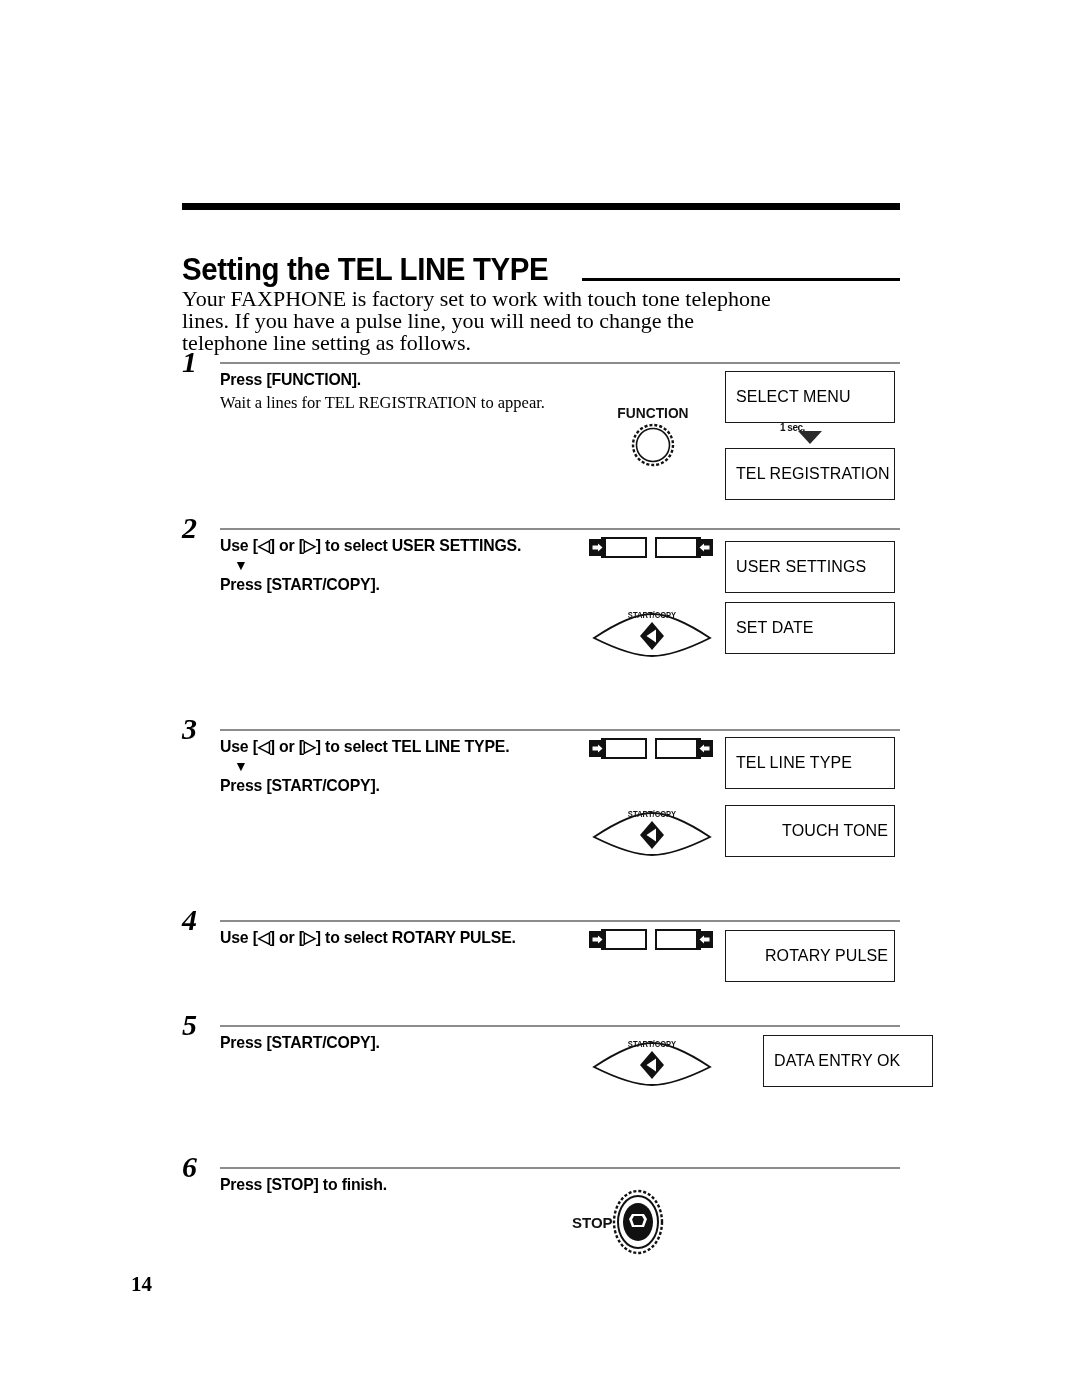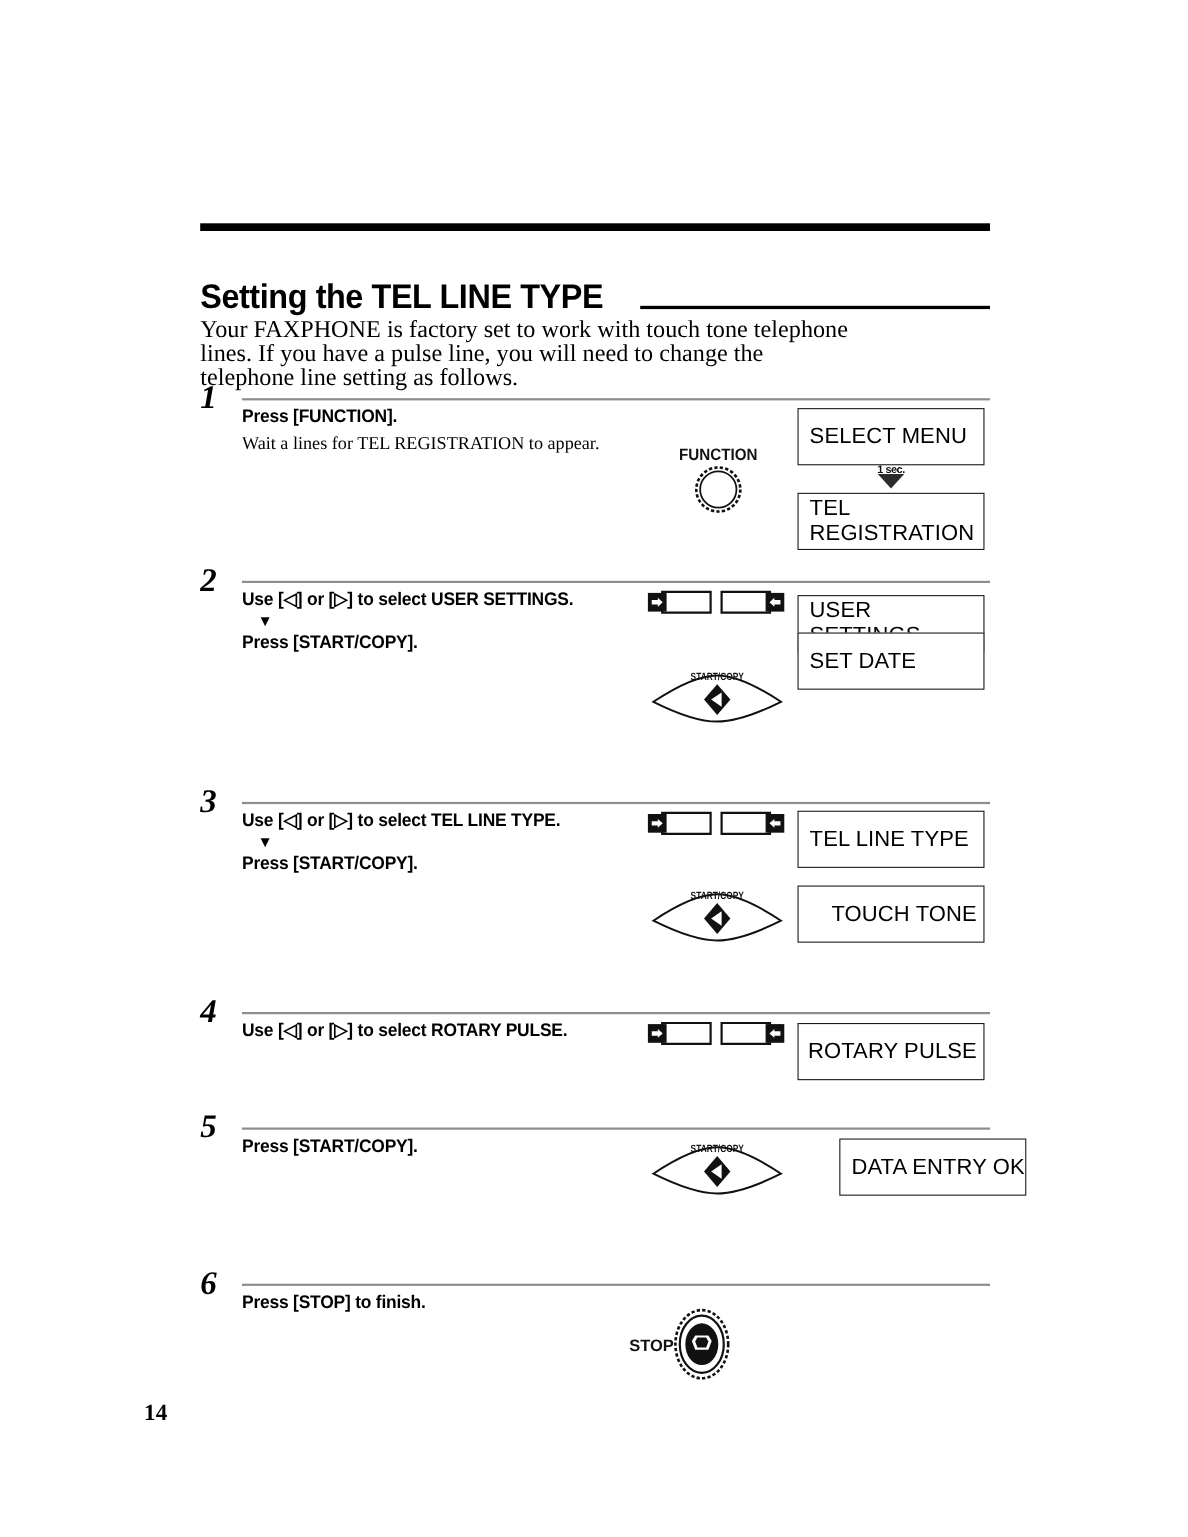--- a/index.html
+++ b/index.html
@@ -139,38 +139,37 @@
   .lcd {
     position: absolute;
     width: 170px;
     height: 52px;
     border: 1.6px solid #1a1a1a;
     box-sizing: border-box;
     background: #fff;
     display: flex;
     align-items: center;
     font-family: "Liberation Sans", sans-serif;
-    font-size: 20px;
+    font-size: 16px;
     letter-spacing: 0.1px;
     color: #000;
   }
   .lcd.left  { justify-content: flex-start; padding-left: 10px; }
   .lcd.right { justify-content: flex-end;   padding-right: 6px; }
 
   
   .sec-arrow {
     position: absolute;
     width: 60px;
     height: 22px;
   }
   .sec-arrow .lbl {
     position: absolute;
     left: 0; top: 0;
     width: 60px;
-    text-align: center;
     font-family: "Liberation Sans", sans-serif;
     font-weight: bold;
     font-size: 10px;
     line-height: 10px;
     color: #111;
     letter-spacing: -0.5px;
   }
   .sec-arrow .tri {
     position: absolute;
     left: 18px;
@@ -268,21 +267,21 @@
 
   <div class="btn-art" style="left:590px; top:606px; width:124px; height:52px;">
     <svg width="124" height="52" viewBox="0 0 124 52" xmlns="http://www.w3.org/2000/svg">
       <text x="62" y="12" font-family="Liberation Sans, sans-serif" font-size="9.5" font-weight="bold" text-anchor="middle" fill="#111" transform="scale(0.8,1) translate(15.5,0)">START/COPY</text>
       <path d="M4 32 Q40 8 62 8 Q84 8 120 32 Q84 50 62 50 Q40 50 4 32 Z" fill="none" stroke="#111" stroke-width="1.8"></path>
       <path d="M62 16 L74 30 L62 44 L50 30 Z" fill="#111"></path>
       <path d="M56.5 30 L66 23.5 L66 36.5 Z" fill="#fff"></path>
     </svg>
   </div>
 
-  <div class="lcd left" style="left:725px; top:575px;">SET DATE</div>
+  <div class="lcd left" style="left:725px; top:602px;">SET DATE</div>
 
   <div class="step" style="top:729px;">
     <div class="step-rule"></div>
     <div class="step-num">3</div>
     <div class="step-body">
       <div class="step-main">Use [◁] or [▷] to select TEL LINE TYPE.</div>
       <div class="tri-bullet">▼</div>
       <div class="step-main2">Press [START/COPY].</div>
     </div>
   </div>

